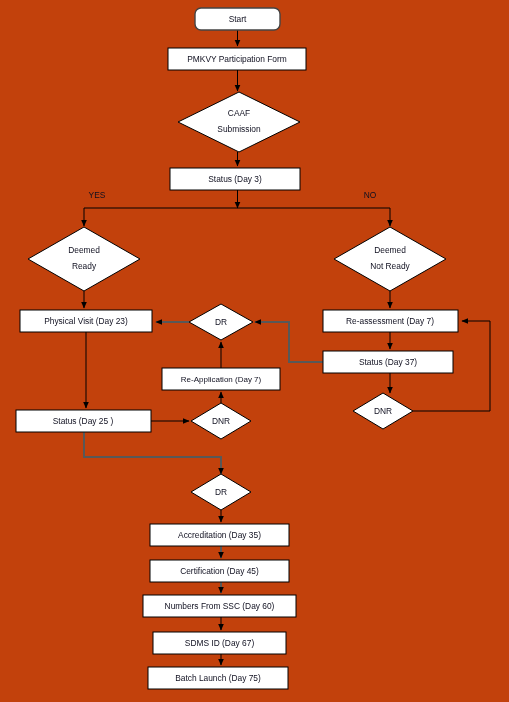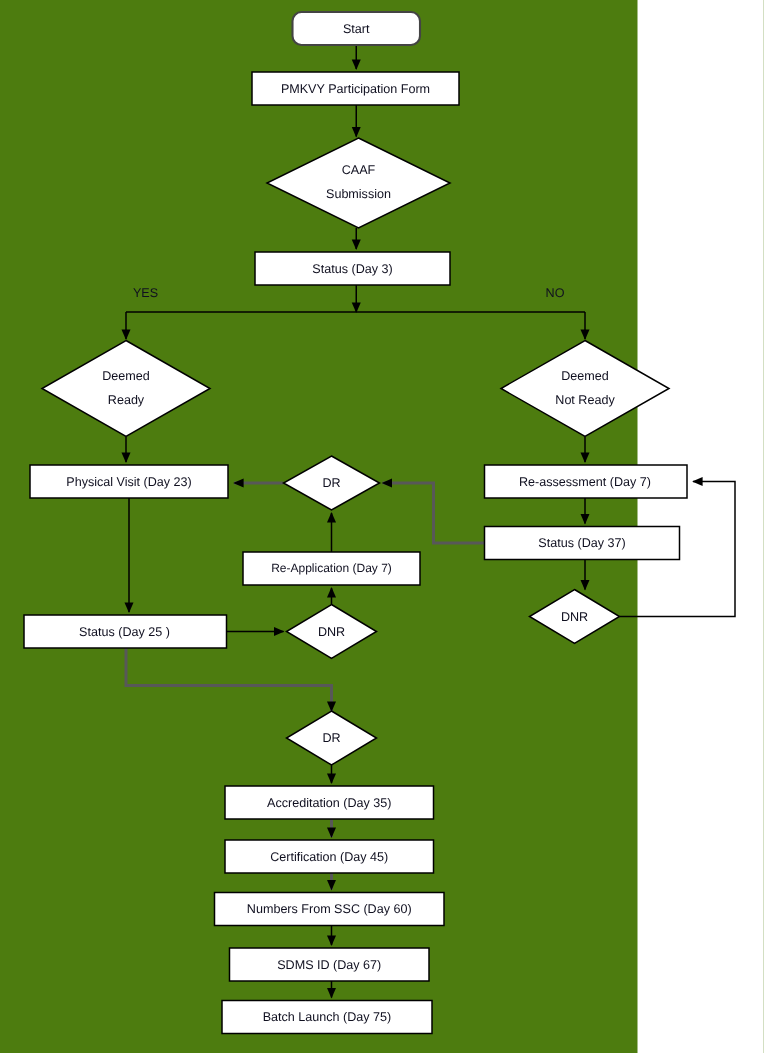--- a/index.html
+++ b/index.html
@@ -9,23 +9,23 @@
     background: #ffffff;
   }
   body {
     width: 509px;
     height: 702px;
     font-family: "Liberation Sans", sans-serif;
     overflow: hidden;
   }
   #flowchart-canvas {
     position: relative;
-    width: 425px;
+    width: 509px;
     height: 702px;
-    background: #4d7c0f;
+    background: #c2410c;
   }
   svg.flow-svg {
     position: absolute;
     left: 0;
     top: 0;
     width: 509px;
     height: 702px;
   }
   .node-shape {
     fill: #ffffff;

